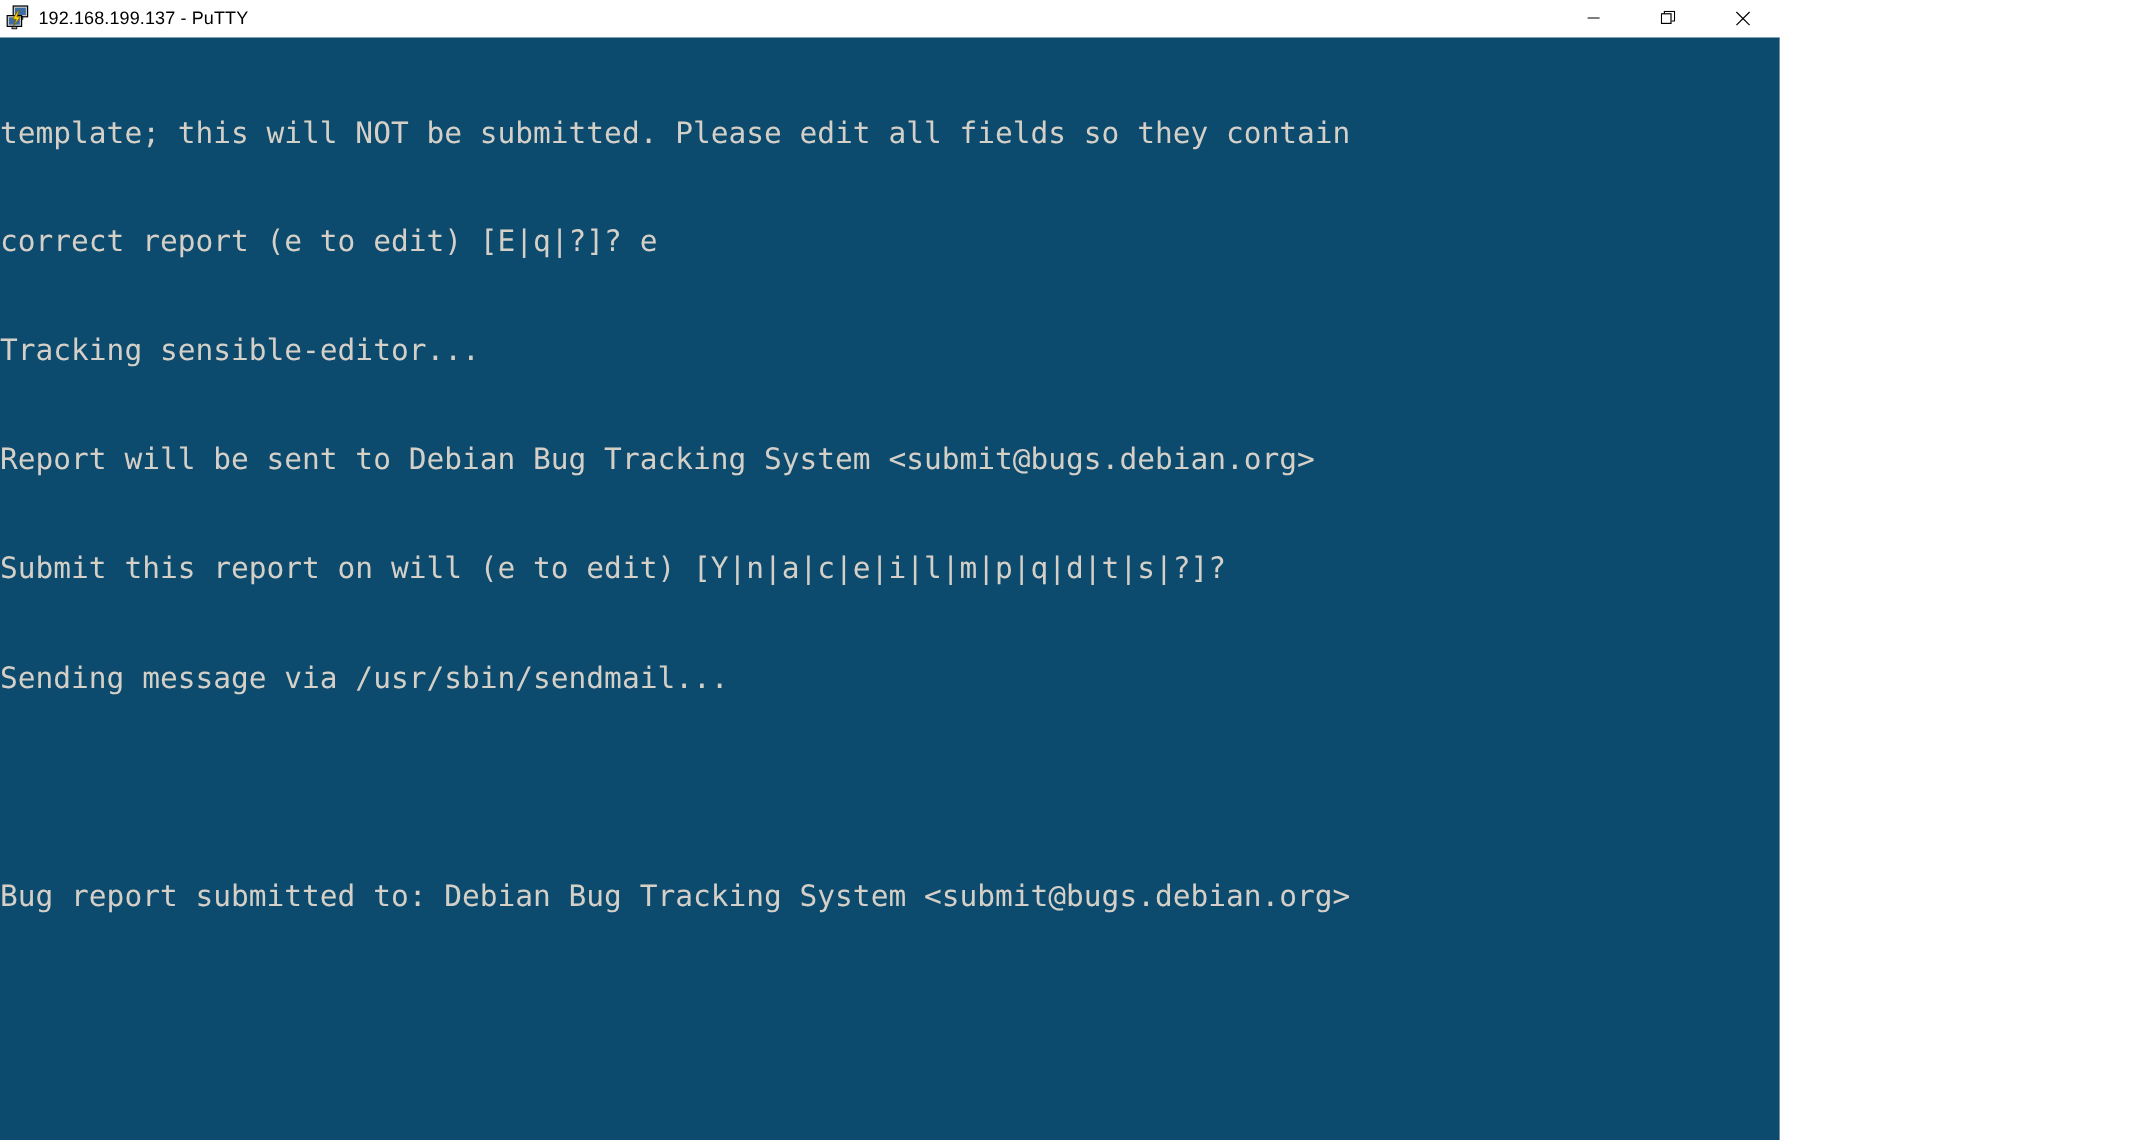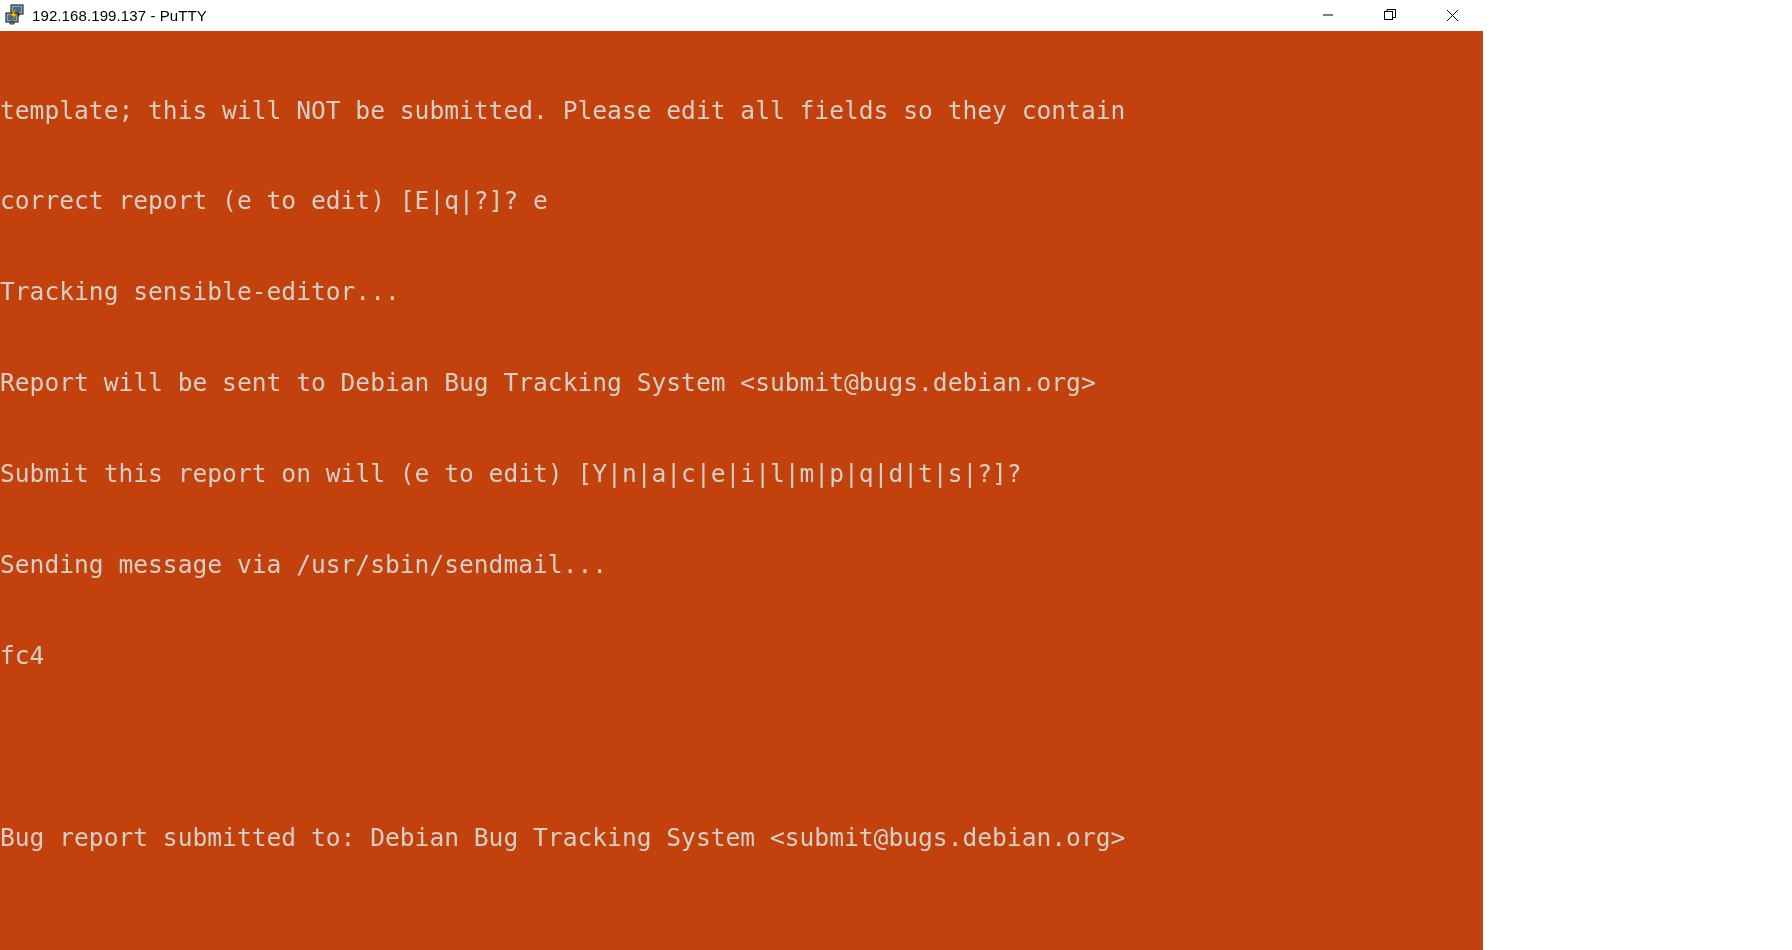--- a/index.html
+++ b/index.html
@@ -61,21 +61,21 @@
     justify-content: center;
     background: #ffffff;
     border: none;
     padding: 0;
     cursor: default;
   }
   .win-btn svg { display: block; }
   
   .terminal {
     flex: 1 1 auto;
-    background: #c2410c;
+    background: #0c4a6e;
     overflow: hidden;
     padding: 4px 0 0 0;
     box-sizing: border-box;
   }
   .term-lines {
     font-family: "DejaVu Sans Mono", "Liberation Mono", monospace;
     font-size: 24.6px;
     line-height: 30.3px;
     color: #d4d0c8;
     white-space: pre;
@@ -135,21 +135,20 @@
   </div>
 
   <div class="terminal">
     <div class="term-lines">
       <div class="term-line">template; this will NOT be submitted. Please edit all fields so they contain</div>
       <div class="term-line">correct report (e to edit) [E|q|?]? e</div>
       <div class="term-line">Tracking sensible-editor...</div>
       <div class="term-line">Report will be sent to Debian Bug Tracking System &lt;submit@bugs.debian.org&gt;</div>
       <div class="term-line">Submit this report on will (e to edit) [Y|n|a|c|e|i|l|m|p|q|d|t|s|?]?</div>
       <div class="term-line">Sending message via /usr/sbin/sendmail...</div>
-      <div class="term-line">fc4</div>
       <div class="term-line"></div>
       <div class="term-line">Bug report submitted to: Debian Bug Tracking System &lt;submit@bugs.debian.org&gt;</div>
       
       
       
       
       
       
       
       

